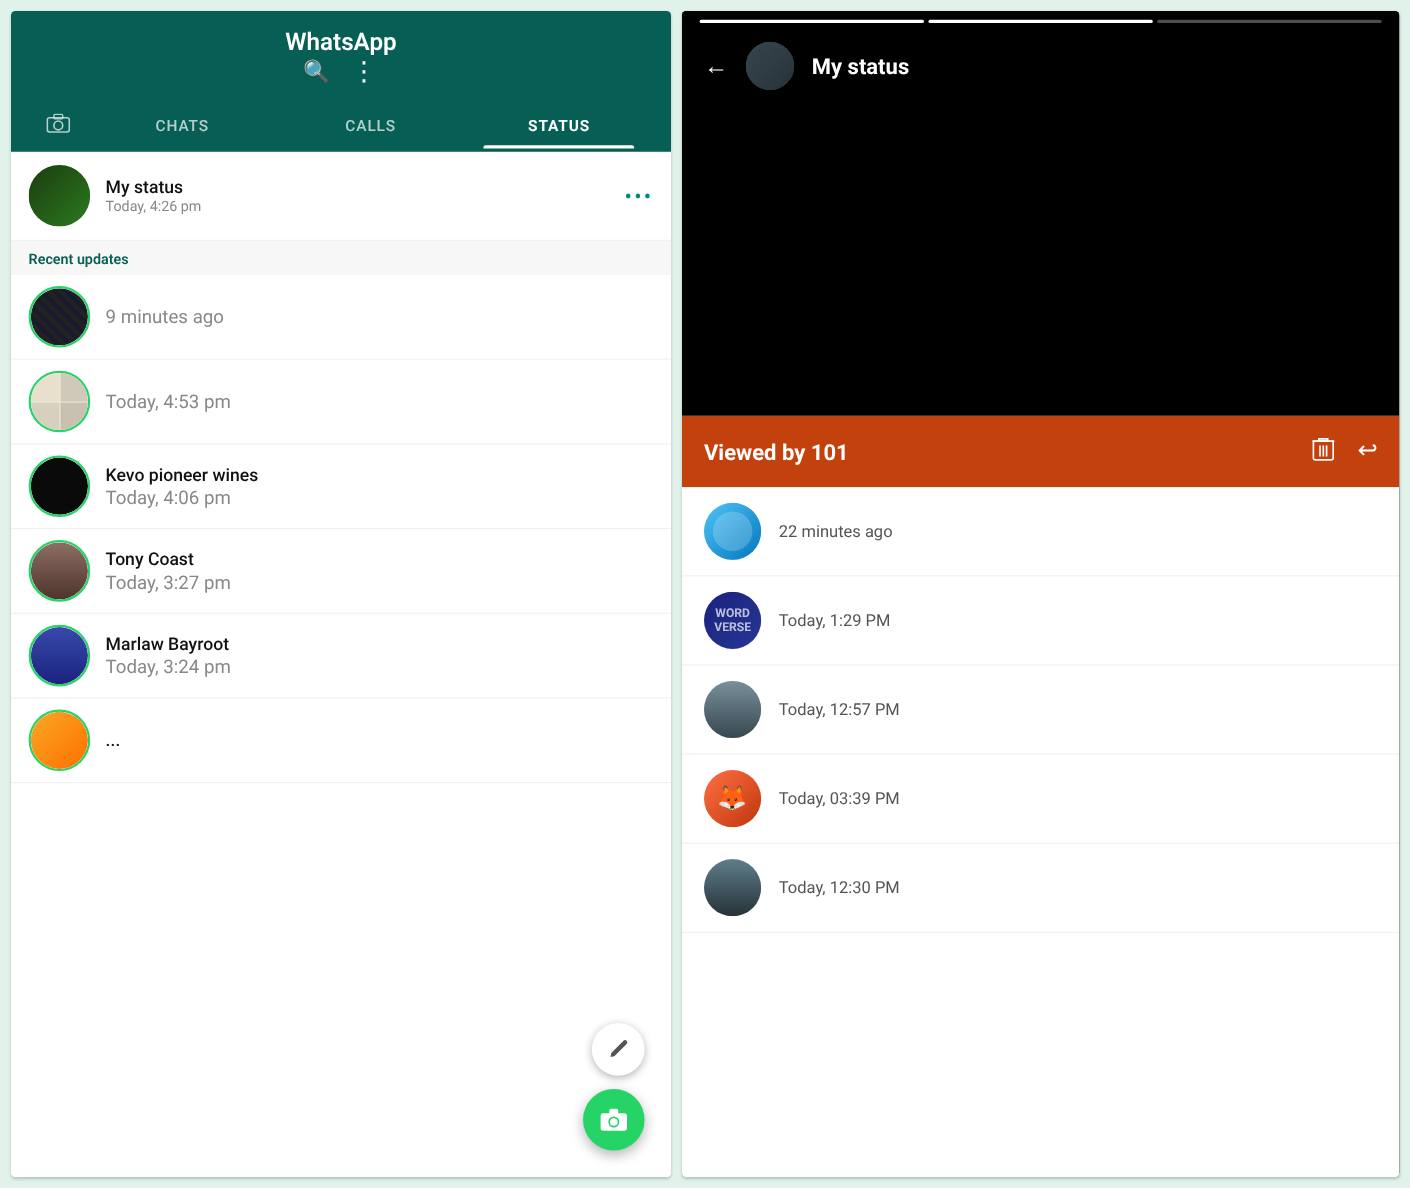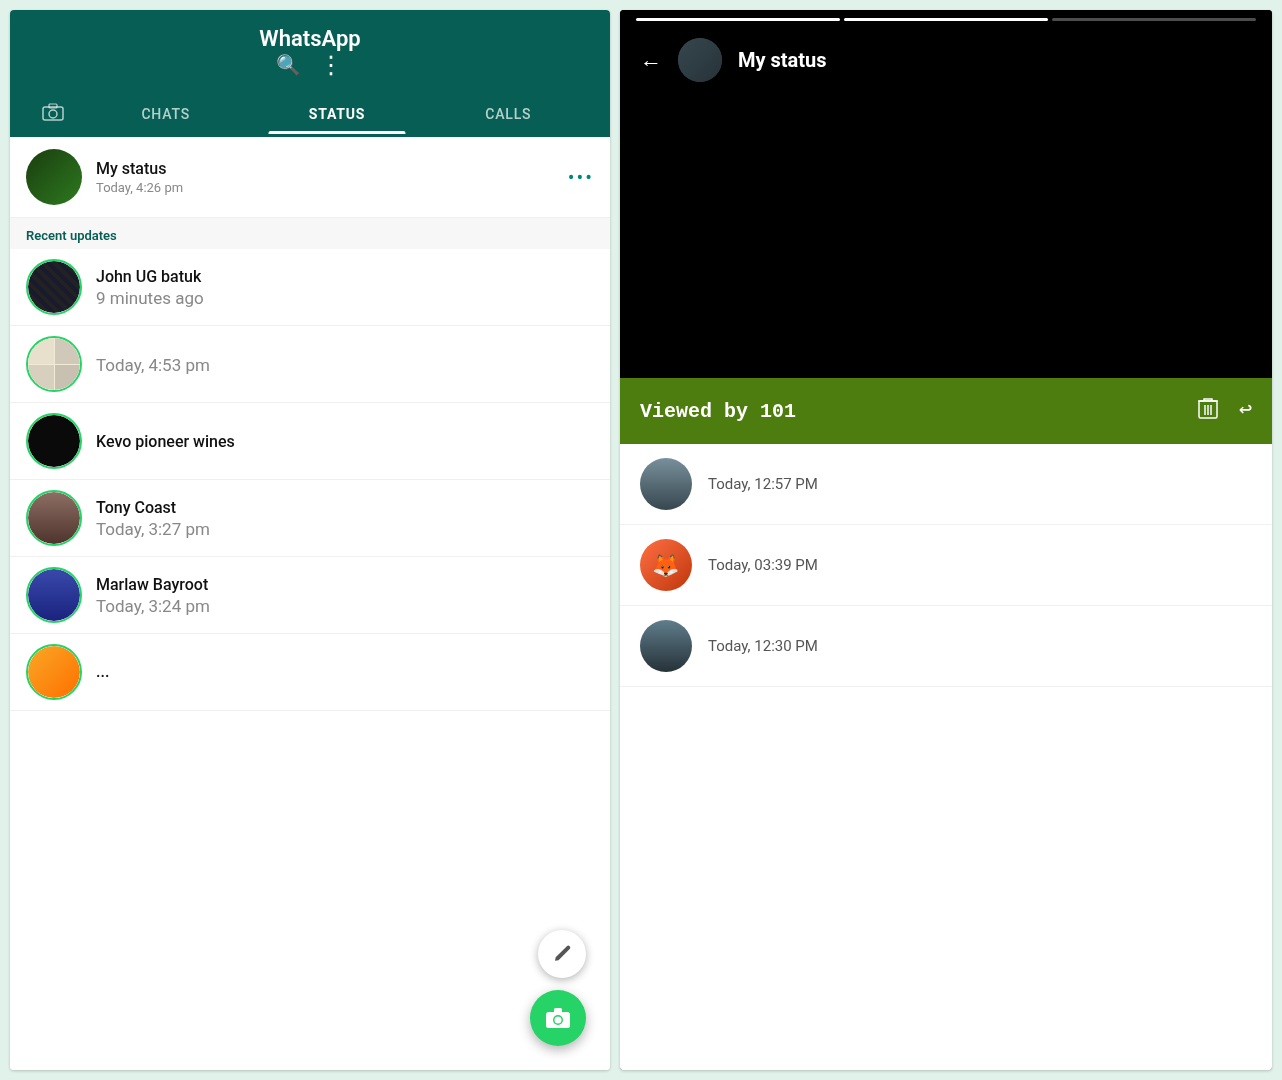--- a/index.html
+++ b/index.html
@@ -339,26 +339,25 @@
     .viewed-by-panel {
       background: #fff;
       flex: 1;
       border-radius: 0;
       overflow: hidden;
       display: flex;
       flex-direction: column;
     }
 
     .viewed-by-header {
-      background: #4d7c0f;
+      background: #c2410c;
       padding: 18px 20px;
       display: flex;
       align-items: center;
       justify-content: space-between;
-      font-family: Liberation Mono, monospace;
     }
 
     .viewed-by-title {
       font-size: 20px;
       font-weight: 700;
       color: white;
     }
 
     .viewed-by-actions {
       display: flex;
@@ -415,25 +414,25 @@
       <div class="camera-tab">
         <svg width="22" height="18" viewBox="0 0 22 18" fill="none">
           <rect x="1" y="4" width="20" height="13" rx="2" stroke="rgba(255,255,255,0.7)" stroke-width="1.5" fill="none"></rect>
           <circle cx="11" cy="11" r="4" stroke="rgba(255,255,255,0.7)" stroke-width="1.5" fill="none"></circle>
           <rect x="7" y="1" width="8" height="4" rx="1" stroke="rgba(255,255,255,0.7)" stroke-width="1.2" fill="none"></rect>
         </svg>
       </div>
       <div class="tab">
         <span>CHATS</span>
       </div>
+      <div class="tab">
+        <span>CALLS</span>
+      </div>
       <div class="tab active">
         <span>STATUS</span>
-      </div>
-      <div class="tab">
-        <span>CALLS</span>
       </div>
     </div>
   </div>
 
   <div class="left-panel-inner">
 
     <div class="my-status-section">
       <div class="my-status-row">
         <div class="status-avatar-wrapper">
           <div class="status-avatar-my">
@@ -455,21 +454,20 @@
 
     <div class="updates-list">
 
       <div class="update-row">
         <div class="contact-avatar">
           <div style="width:52px;height:52px;border-radius:50%;background:linear-gradient(135deg,#1a1a2e,#2d2d5e);display:flex;align-items:center;justify-content:center;overflow:hidden;">
             <div style="width:100%;height:100%;background:repeating-linear-gradient(45deg,#1a1a2e,#1a1a2e 4px,#222 4px,#222 8px);"></div>
           </div>
         </div>
         <div class="contact-info">
-          <div class="contact-name">John UG batuk</div>
           <div class="contact-time">9 minutes ago</div>
         </div>
       </div>
 
       <div class="update-row">
         <div class="contact-avatar">
           <div style="width:52px;height:52px;border-radius:50%;overflow:hidden;">
             <div style="width:100%;height:100%;background:#f0ead6;display:grid;grid-template-columns:1fr 1fr;gap:1px;">
               <div style="background:#e8e0cc;"></div>
               <div style="background:#d0c8b8;"></div>
@@ -482,20 +480,21 @@
           <div class="contact-time">Today, 4:53 pm</div>
         </div>
       </div>
 
       <div class="update-row">
         <div class="contact-avatar">
           <div style="width:52px;height:52px;border-radius:50%;background:#0a0a0a;"></div>
         </div>
         <div class="contact-info">
           <div class="contact-name">Kevo pioneer wines</div>
+          <div class="contact-time">Today, 4:06 pm</div>
         </div>
       </div>
 
       <div class="update-row">
         <div class="contact-avatar">
           <div style="width:52px;height:52px;border-radius:50%;overflow:hidden;background:linear-gradient(135deg,#5d4037,#8d6e63);">
             <div style="width:100%;height:100%;background:linear-gradient(180deg,#8d6e63 0%,#4e342e 100%);"></div>
           </div>
         </div>
         <div class="contact-info">
@@ -579,21 +578,37 @@
             <line x1="11" y1="9" x2="11" y2="19" stroke="white" stroke-width="1.5"></line>
             <line x1="14" y1="9" x2="14" y2="19" stroke="white" stroke-width="1.5"></line>
           </svg>
         </span>
         <span style="font-size:22px; transform:scaleX(-1); display:inline-block;">↪</span>
       </div>
     </div>
 
     <div class="viewer-list">
 
-
+      <div class="viewer-row">
+        <div class="viewer-avatar av1">
+          <div style="width:100%;height:100%;background:linear-gradient(135deg,#4fc3f7,#0277bd);display:flex;align-items:center;justify-content:center;">
+            <div style="width:70%;height:70%;border-radius:50%;background:rgba(255,255,255,0.2);"></div>
+          </div>
+        </div>
+        <span class="viewer-time">22 minutes ago</span>
+      </div>
+
+      <div class="viewer-row">
+        <div class="viewer-avatar" style="background:#1a237e;border-radius:50%;display:flex;align-items:center;justify-content:center;overflow:hidden;">
+          <div style="width:100%;height:100%;background:linear-gradient(135deg,#1a237e,#283593);">
+            <div style="width:100%;height:100%;display:flex;align-items:center;justify-content:center;font-size:11px;color:rgba(255,255,255,0.7);padding:2px;text-align:center;line-height:1.2;font-weight:bold;">WORD<br>VERSE</div>
+          </div>
+        </div>
+        <span class="viewer-time">Today, 1:29 PM</span>
+      </div>
 
       <div class="viewer-row">
         <div class="viewer-avatar" style="border-radius:50%;overflow:hidden;background:#455a64;">
           <div style="width:100%;height:100%;background:linear-gradient(180deg,#78909c,#37474f);"></div>
         </div>
         <span class="viewer-time">Today, 12:57 PM</span>
       </div>
 
       <div class="viewer-row">
         <div class="viewer-avatar" style="border-radius:50%;overflow:hidden;background:#bf360c;">

